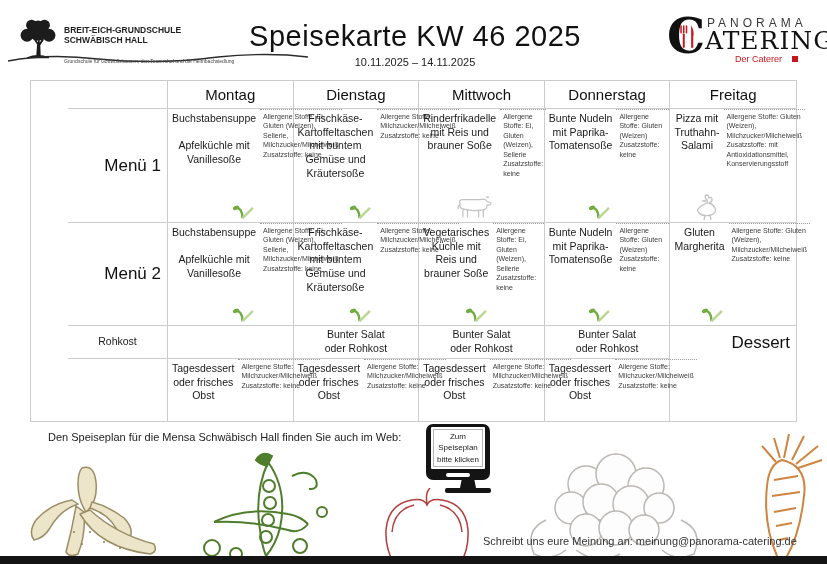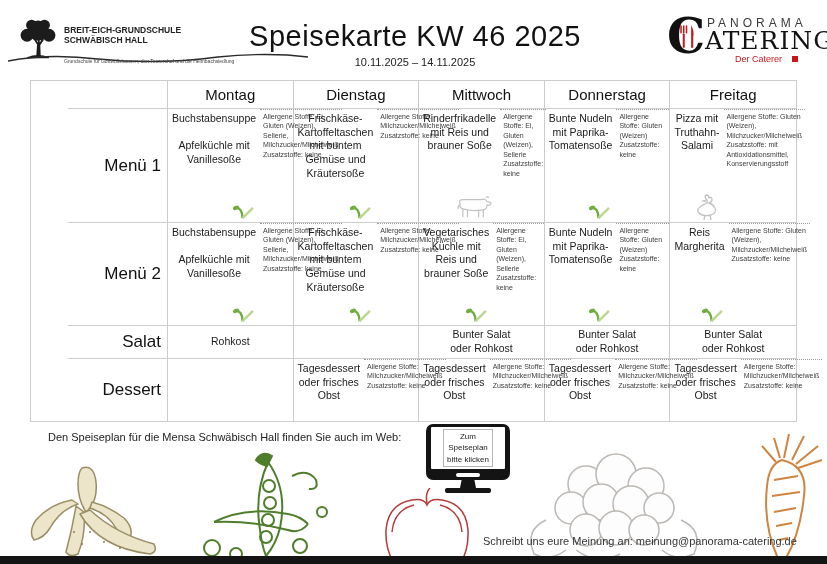--- a/index.html
+++ b/index.html
@@ -40,21 +40,21 @@
   .meal{font-size:10.5px;line-height:1.3;text-align:center;white-space:pre-line;color:#1a1a1a;}
   .diet-icon{position:absolute;right:5px;bottom:1px;line-height:0;}
   .allergen-box{border-top:1px dotted #9e9e9e;min-height:36px;padding:2px 3px;box-sizing:border-box;}
   .dessert .allergen-box{min-height:34px;}
   .allergen-line{font-size:7px;line-height:1.35;color:#3c3c3c;text-align:left;}
   .simple-cell{display:flex;align-items:center;justify-content:center;}
   
   .web-text{position:absolute;left:48px;top:431px;font-size:11px;color:#222;z-index:6;}
   .feedback-text{position:absolute;left:483px;top:535px;font-size:11px;color:#333;z-index:6;}
   .monitor{position:absolute;left:426px;top:424px;width:84px;z-index:5;}
-  .monitor-screen{width:84px;height:56px;background:#141414;border-radius:7px;padding:3px 5px 0;box-sizing:border-box;}
+  .monitor-screen{width:64px;height:56px;background:#141414;border-radius:7px;padding:3px 5px 0;box-sizing:border-box;}
   .screen-inner{background:#fff;height:42px;border-radius:1px;display:flex;align-items:center;justify-content:center;}
   .screen-textbox{border:1px solid #b5b5b5;margin:1px;padding:1px 3px;font-size:8px;line-height:1.45;text-align:center;color:#222;white-space:pre-line;}
   .monitor-pill{width:24px;height:4px;background:#fff;border-radius:2px;margin:4px auto 0;}
   .monitor-neck{width:16px;height:8px;background:#141414;margin:0 auto;clip-path:polygon(10% 0,90% 0,100% 100%,0 100%);}
   .monitor-base{width:46px;height:5px;background:#141414;border-radius:2px;margin:0 auto;}
   .deco{position:absolute;z-index:1;line-height:0;}
   .deco-banana{left:20px;top:462px;}
   .deco-peas{left:196px;top:450px;}
   .deco-apple{left:372px;top:488px;}
   .deco-cauliflower{left:516px;top:448px;}
@@ -250,32 +250,31 @@
             <use href="#icon-veg"></use>
           </svg></span>
     </div>
     <div class="allergen-box">
       <div class="allergen-line">Allergene Stoffe: Gluten (Weizen)</div>
       <div class="allergen-line">Zusatzstoffe: keine</div>
     </div>
   </div>
   <div class="cell">
     <div class="meal-area">
-      <div class="meal">Reis Margherita</div>
+      <div class="meal">Gluten Margherita</div>
       <span class="diet-icon"><svg width="23" height="17" viewBox="0 0 24 18">
             <use href="#icon-veg"></use>
           </svg></span>
     </div>
     <div class="allergen-box">
       <div class="allergen-line">Allergene Stoffe: Gluten (Weizen), Milchzucker/Milcheiweiß</div>
       <div class="allergen-line">Zusatzstoffe: keine</div>
     </div>
   </div>
 
-  <div class="row-label">Salat</div>
   <div class="simple-cell">
       <div class="meal">Rohkost</div>
     </div>
   <div class="simple-cell">
       <div class="meal"></div>
     </div>
   <div class="simple-cell">
       <div class="meal">Bunter Salat
 oder Rohkost</div>
     </div>

